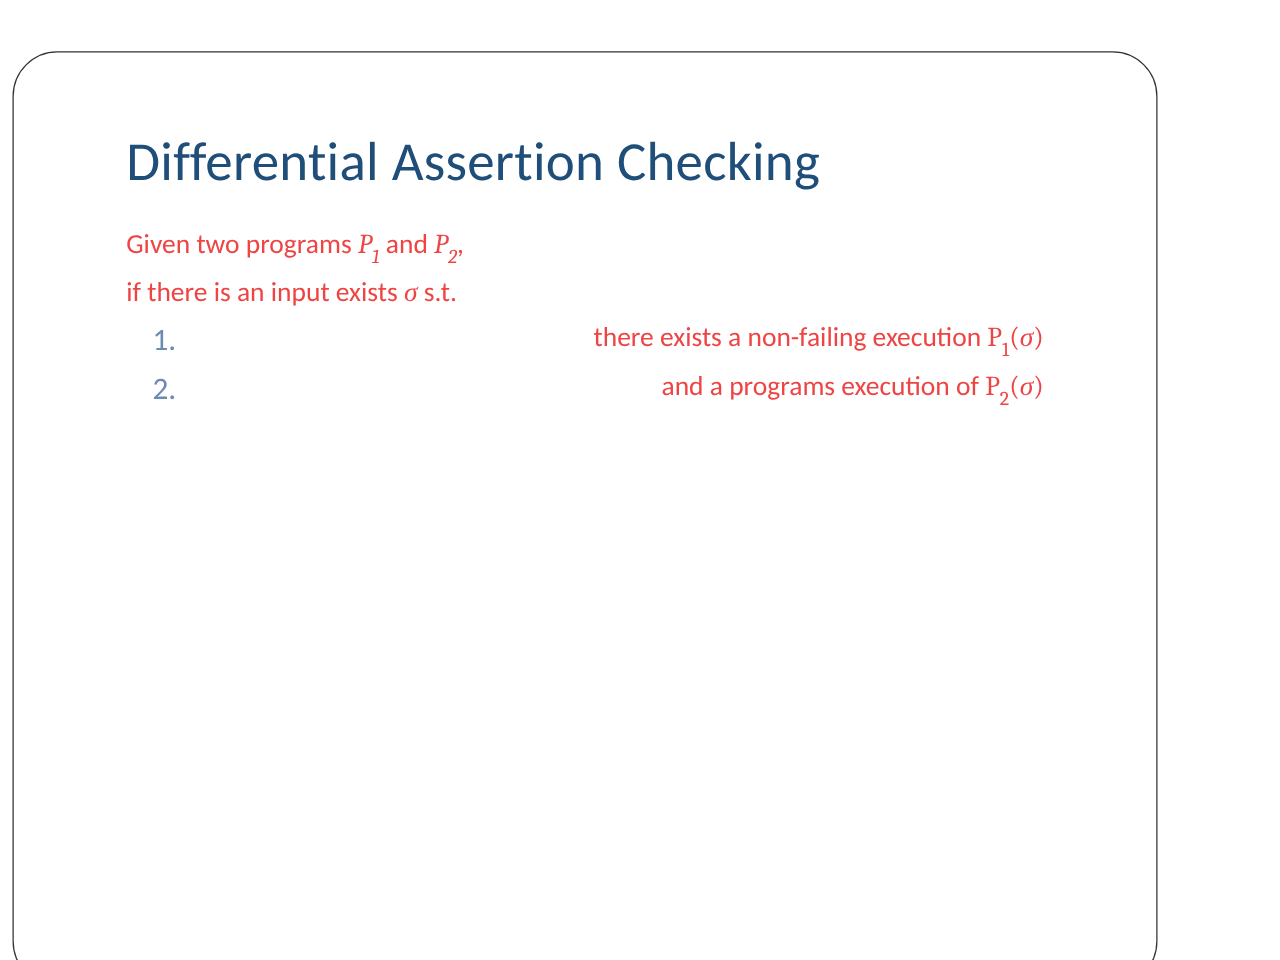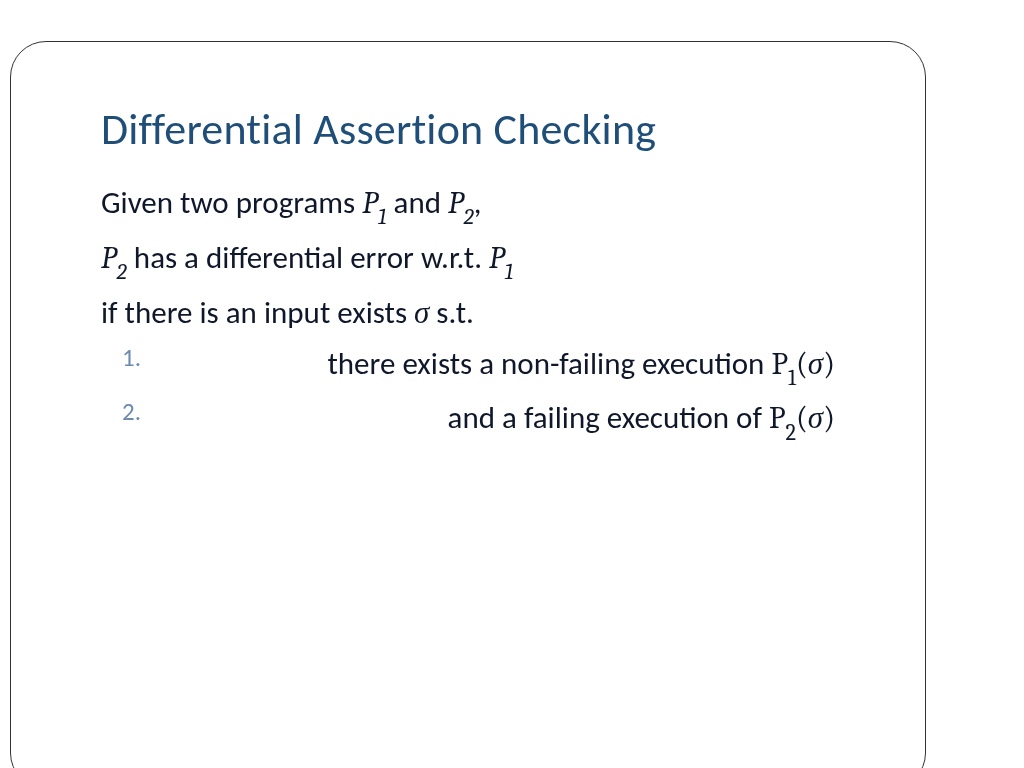--- a/index.html
+++ b/index.html
@@ -14,22 +14,22 @@
     margin-top: 31px;
   }
   .title {
     color: #1f4e79;
     font-size: 44px;
     font-weight: 400;
     margin-bottom: 22px;
     letter-spacing: 0.2px;
   }
   .body {
-    color: #0f172a;
-    font-size: 31px;
+    color: #ef4444;
+    font-size: 22px;
     line-height: 1.55;
   }
   .line { margin-bottom: 2px; }
   ol.numlist {
     list-style: none;
     counter-reset: li;
     margin-top: 2px;
     padding-left: 48px;
     text-align: right;
   }
@@ -56,31 +56,28 @@
 <div class="slide">
 
   <h1 class="title">Differential Assertion Checking</h1>
 
   <div class="body">
 
     <div class="line">
       <span>Given two programs </span><span class="mi"><span>P</span><sub>1</sub></span><span> and </span><span class="mi"><span>P</span><sub>2</sub></span><span>,</span>
     </div>
 
-    <div class="line">
-      <span class="mi"><span>P</span><sub>2</sub></span><span> has a differential error w.r.t. </span><span class="mi"><span>P</span><sub>1</sub></span>
-    </div>
 
     <div class="line">
       <span>if there is an input exists </span><span class="mi">σ</span><span> s.t.</span>
     </div>
 
     <ol class="numlist">
       <li>
         <span>there exists a non-failing execution </span><span class="mr"><span>P</span><sub>1</sub><span>(</span><span class="mi">σ</span><span>)</span></span>
       </li>
       <li>
-        <span>and a failing execution of </span><span class="mr"><span>P</span><sub>2</sub><span>(</span><span class="mi">σ</span><span>)</span></span>
+        <span>and a programs execution of </span><span class="mr"><span>P</span><sub>2</sub><span>(</span><span class="mi">σ</span><span>)</span></span>
       </li>
     </ol>
 
   </div>
 </div>
 
 </body></html>

